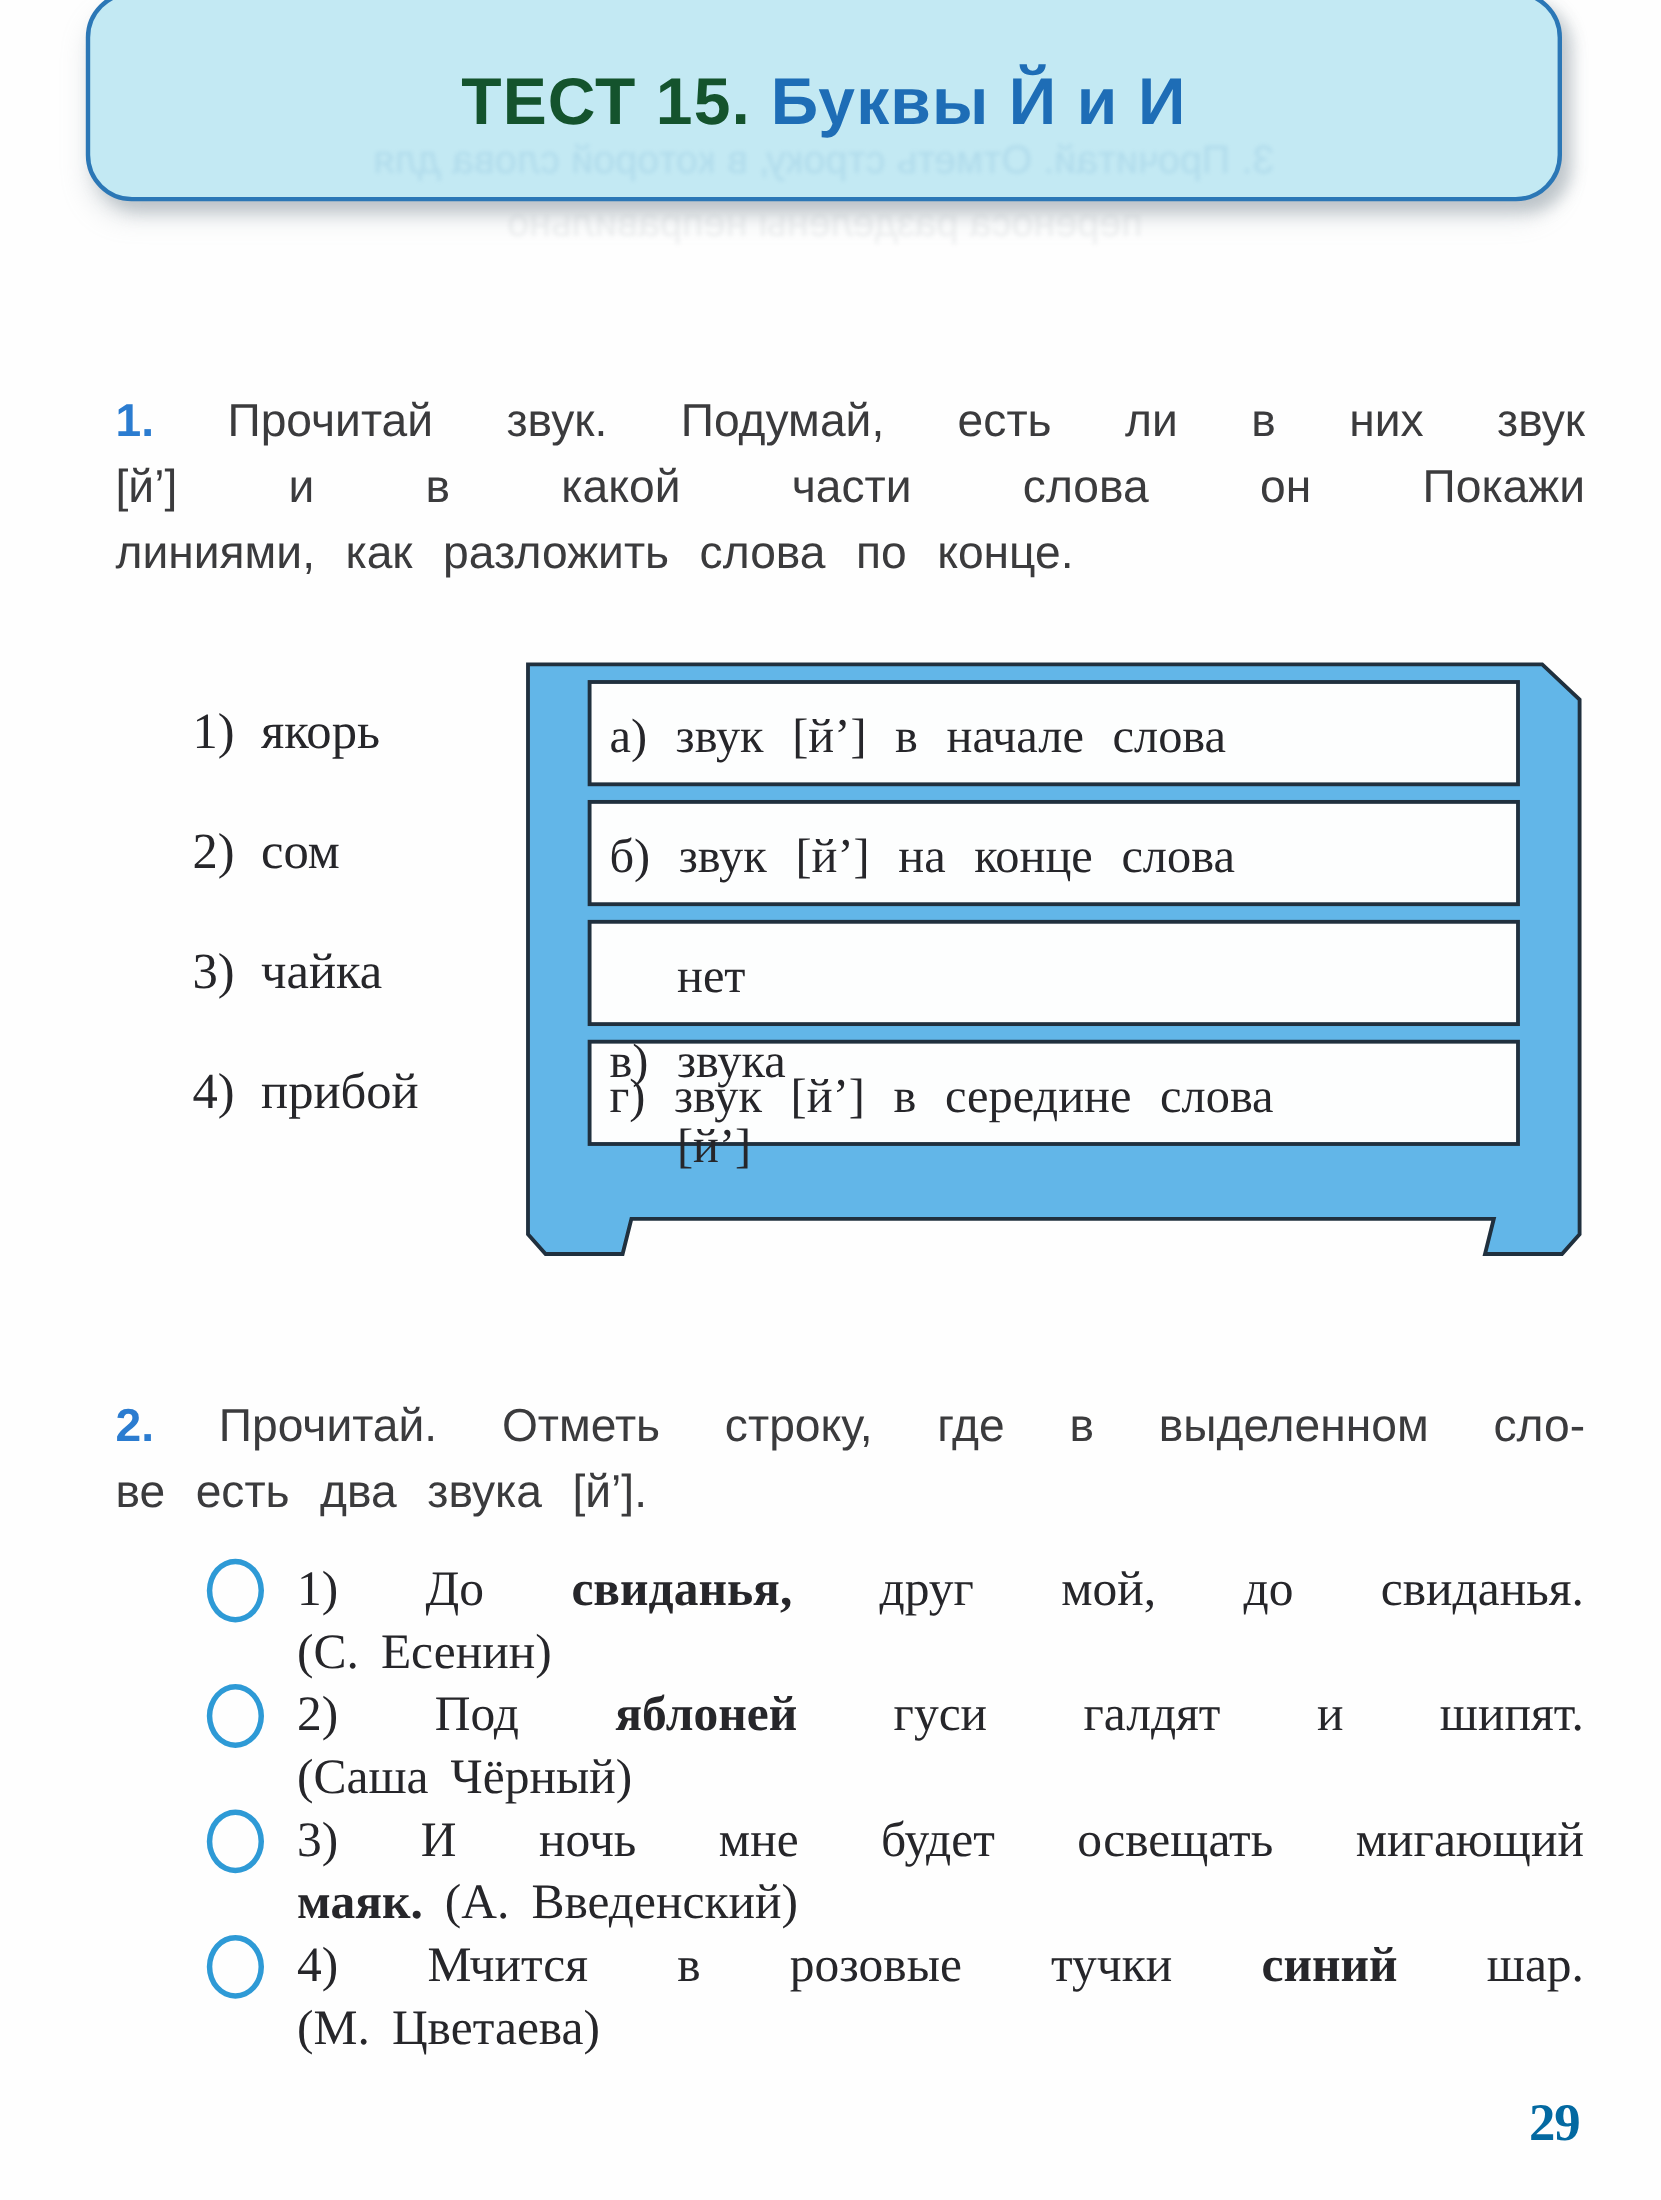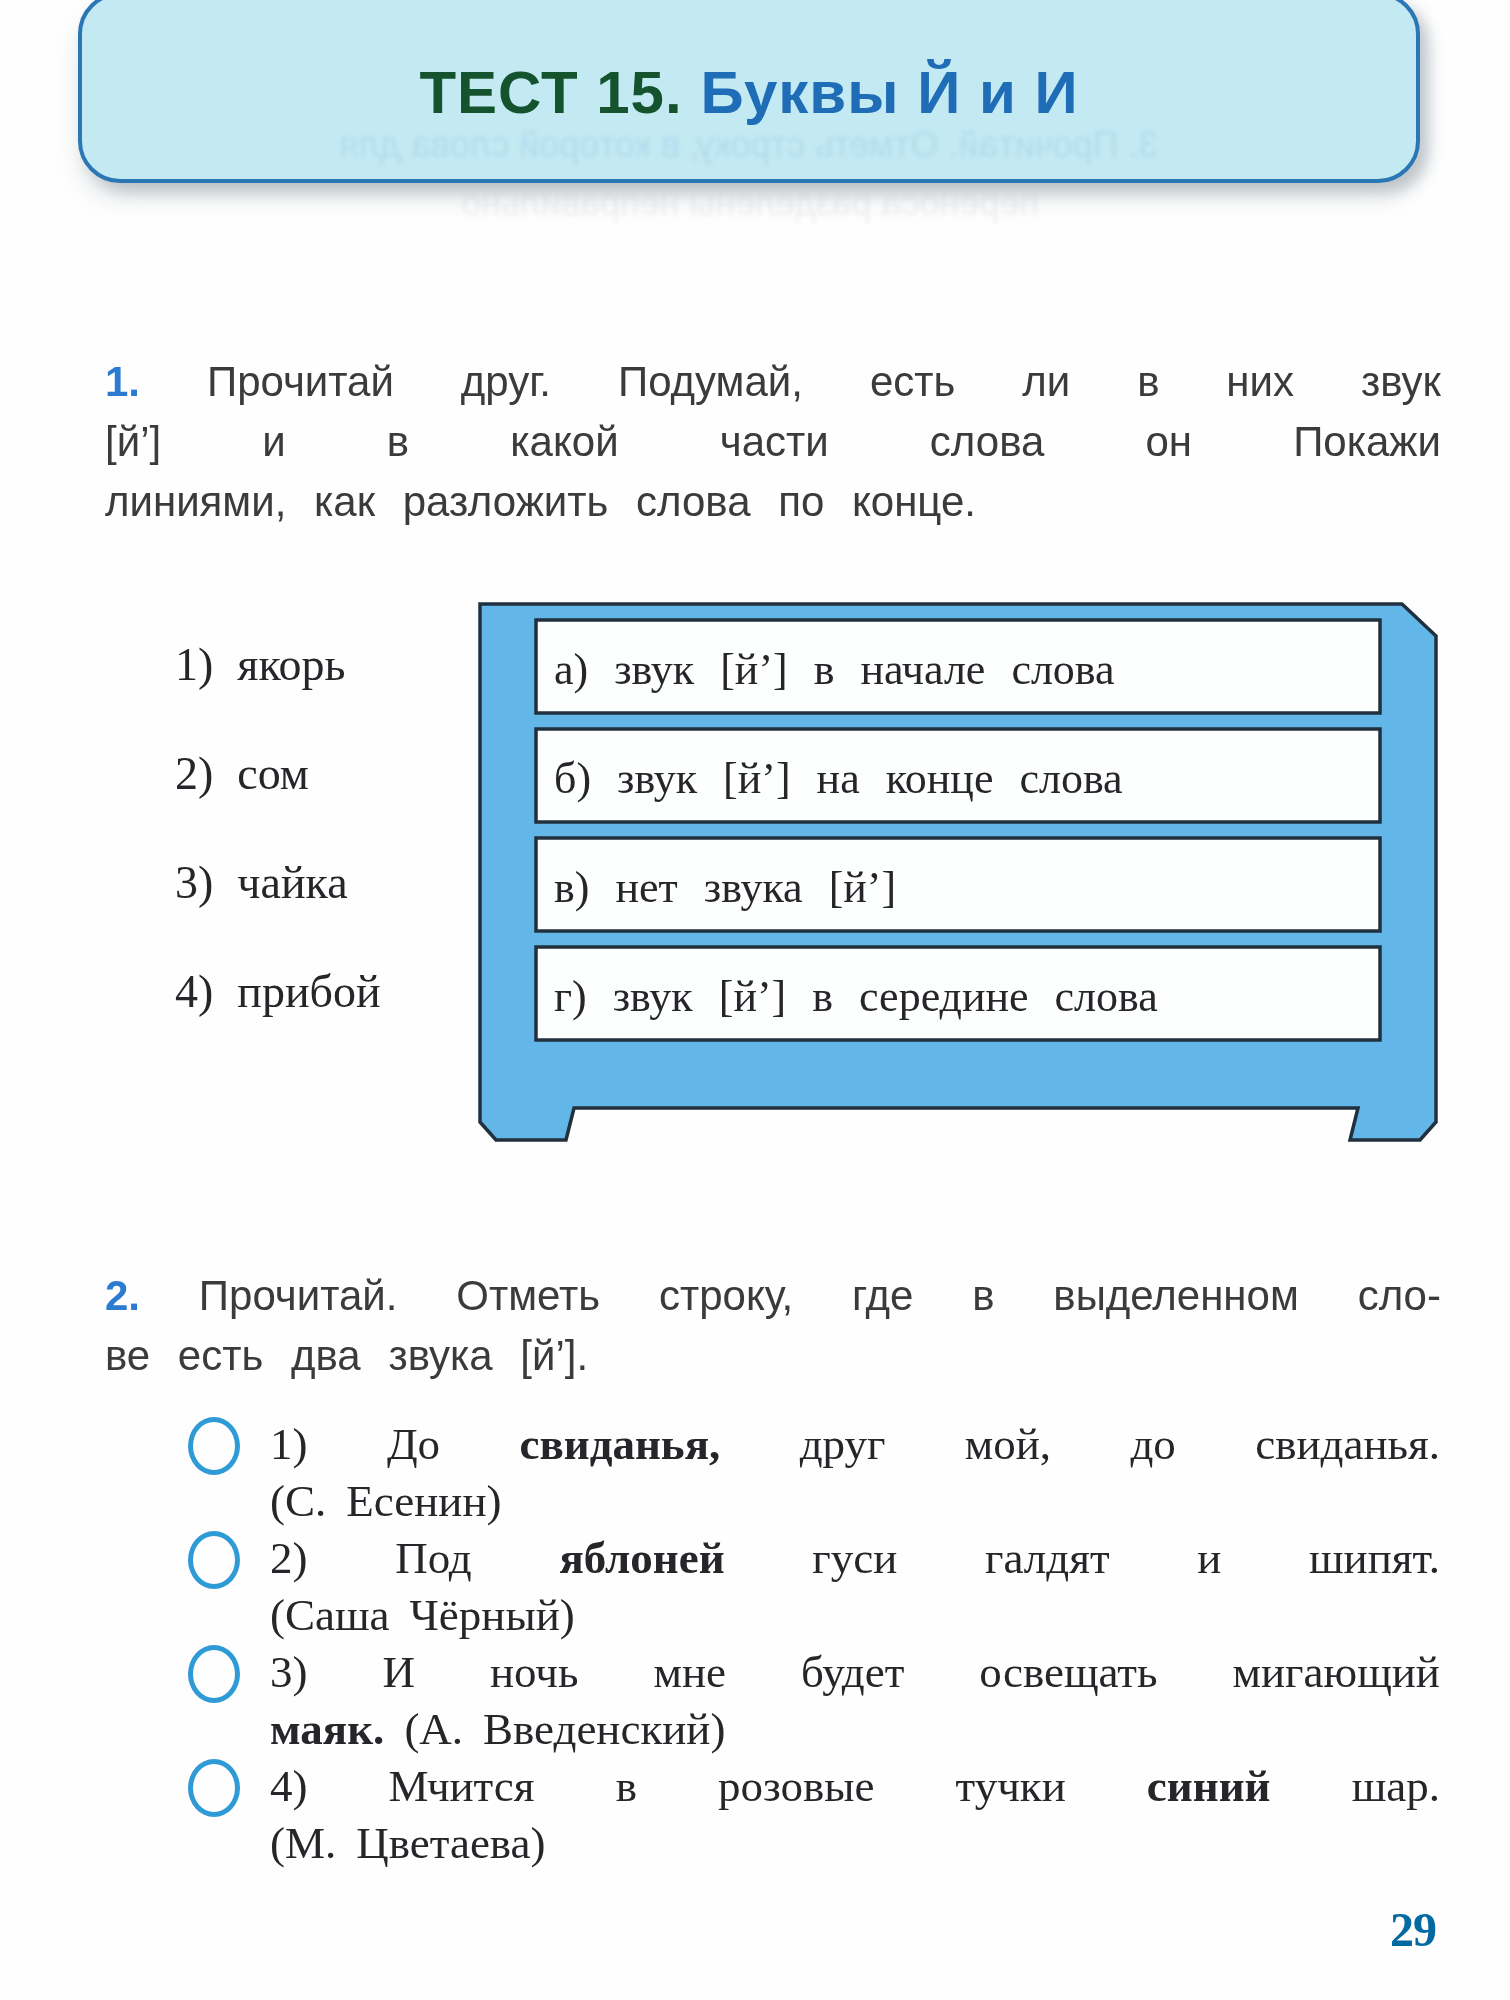--- a/index.html
+++ b/index.html
@@ -57,21 +57,21 @@
       <span class="title-prefix">ТЕСТ 15.</span><span class="title-main">Буквы Й и И</span>
     </div>
     <div class="ghost ghost-inner">3. Прочитай. Отметь строку, в которой слова для</div>
   </div>
   <div class="ghost ghost-below">переноса разделены неправильно</div>
 
   <div class="para" style="top:352px;">
     <div class="pline">
       <span class="tasknum">1.</span>
     <span>Прочитай</span>
-        <span>друг.</span>
+        <span>звук.</span>
         <span>Подумай,</span>
         <span>есть</span>
         <span>ли</span>
         <span>в</span>
         <span>них</span>
         <span>звук</span>
       </div>
     <div class="pline">
         <span>[й’]</span>
         <span>и</span>
@@ -128,21 +128,21 @@
       <span style="display:flex;gap:26px;">
         <span>звук</span>
         <span>[й’]</span>
         <span>на</span>
         <span>конце</span>
         <span>слова</span>
       </span>
   </div>
   <div class="shelf-label serif" style="left:554px;top:862px;">
     <span>в)</span>
-      <span style="display:flex;gap:26px;">
+      <span style="display:flex;gap:26px;flex-direction:column;">
         <span>нет</span>
         <span>звука</span>
         <span>[й’]</span>
       </span>
   </div>
   <div class="shelf-label serif" style="left:554px;top:971px;">
     <span>г)</span>
       <span style="display:flex;gap:26px;">
         <span>звук</span>
         <span>[й’]</span>

